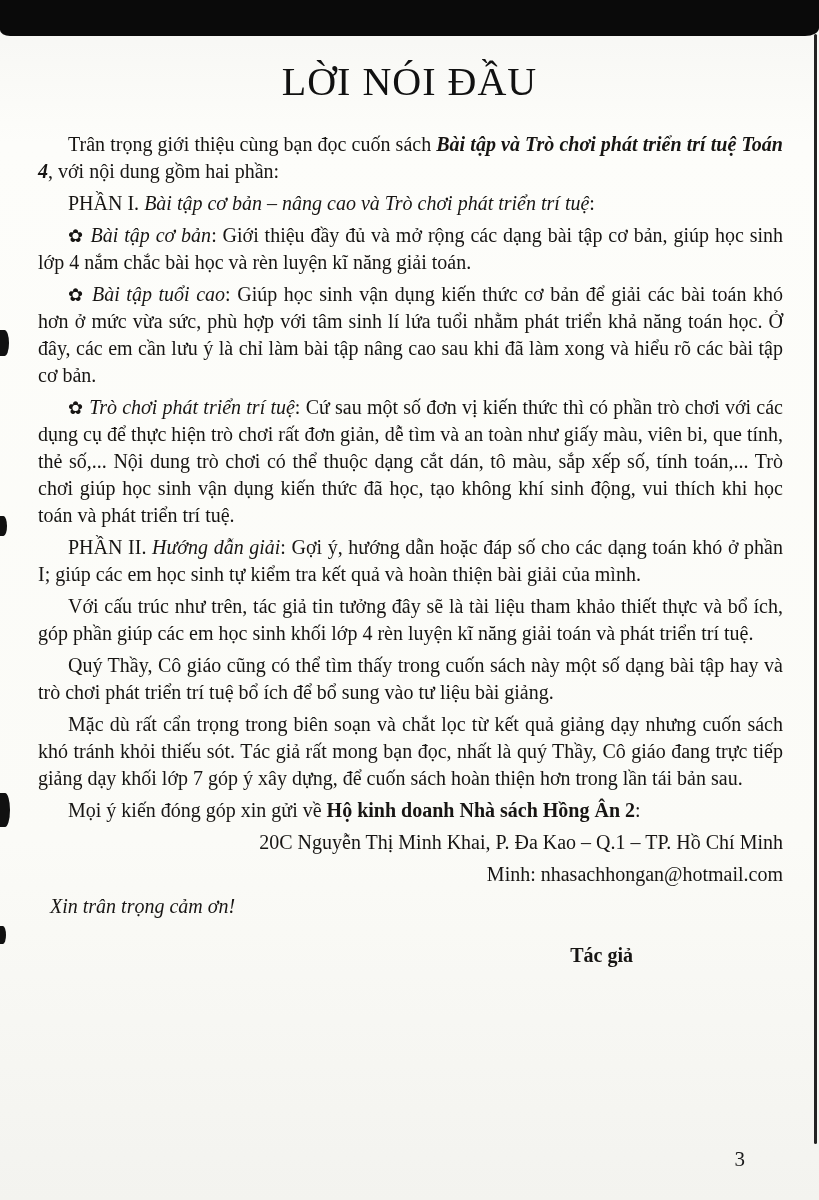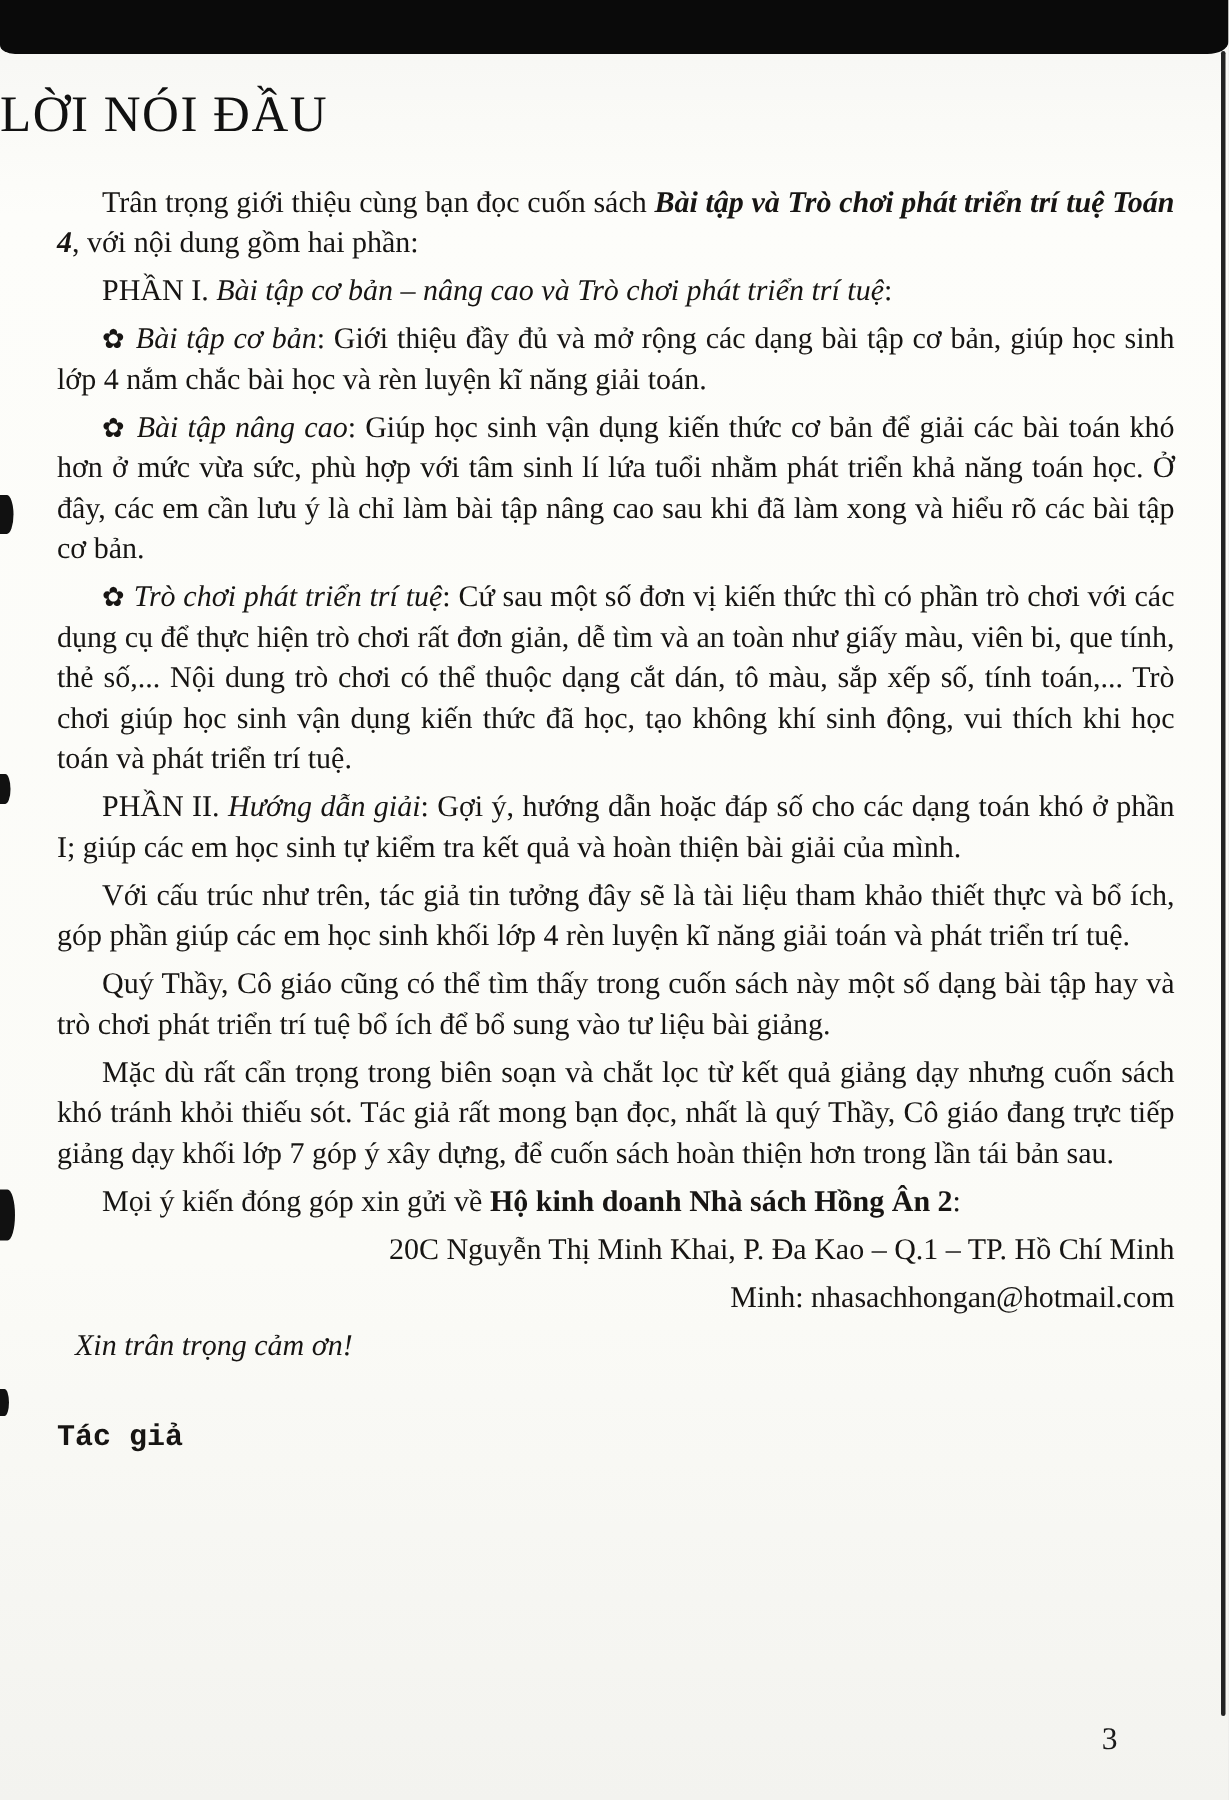--- a/index.html
+++ b/index.html
@@ -33,21 +33,22 @@
     background: #111;
     border-radius: 0 60% 60% 0;
   }
   .blob-1 { top: 330px; width: 9px;  height: 26px; }
   .blob-2 { top: 516px; width: 7px;  height: 20px; }
   .blob-3 { top: 793px; width: 10px; height: 34px; }
   .blob-4 { top: 926px; width: 6px;  height: 18px; }
 
   .title {
     margin: 58px 0 26px 0;
-    font-size: 34px;
+    text-align: center;
+    font-size: 40px;
     font-weight: normal;
     letter-spacing: 1px;
     color: #111;
   }
   .content {
     padding: 0 36px 0 38px;
   }
   .para {
     margin: 0 0 5px 0;
     font-size: 20px;
@@ -61,24 +62,24 @@
     text-align: right;
   }
   .para.thanks {
     text-indent: 12px;
     text-align: left;
     font-style: italic;
     margin-top: 4px;
   }
   .para.signature {
     text-indent: 0;
+    text-align: right;
     padding-right: 150px;
     font-weight: bold;
-    margin-top: 34px;
-    font-family: Liberation Mono, monospace;
+    margin-top: 22px;
   }
   .r-b  { font-weight: bold; }
   .r-i  { font-style: italic; }
   .r-bi { font-weight: bold; font-style: italic; }
   .r-f  { font-family: "DejaVu Sans", sans-serif; font-size: 18px; }
   .pagenum {
     position: absolute;
     right: 74px; bottom: 28px;
     font-size: 21px;
     color: #1a1a1a;
@@ -95,21 +96,21 @@
   <div class="scan-blob blob-2"></div>
   <div class="scan-blob blob-3"></div>
   <div class="scan-blob blob-4"></div>
 
   <h1 class="title">LỜI NÓI ĐẦU</h1>
 
   <div class="content" id="paragraphs">
       <p class="para"><span>Trân trọng giới thiệu cùng bạn đọc cuốn sách </span><span class="r-bi">Bài tập và Trò chơi phát triển trí tuệ Toán 4</span><span>, với nội dung gồm hai phần:</span></p>
       <p class="para"><span>PHẦN I. </span><span class="r-i">Bài tập cơ bản – nâng cao và Trò chơi phát triển trí tuệ</span><span>:</span></p>
       <p class="para"><span class="r-f">✿ </span><span class="r-i">Bài tập cơ bản</span><span>: Giới thiệu đầy đủ và mở rộng các dạng bài tập cơ bản, giúp học sinh lớp 4 nắm chắc bài học và rèn luyện kĩ năng giải toán.</span></p>
-      <p class="para"><span class="r-f">✿ </span><span class="r-i">Bài tập nâng cao</span><span>: Giúp học sinh vận dụng kiến thức cơ bản để giải các bài toán khó hơn ở mức vừa sức, phù hợp với tâm sinh lí lứa tuổi nhằm phát triển khả năng toán học. Ở đây, các em cần lưu ý là chỉ làm bài tập nâng cao sau khi đã làm xong và hiểu rõ các bài tập cơ bản.</span></p>
+      <p class="para"><span class="r-f">✿ </span><span class="r-i">Bài tập tuổi cao</span><span>: Giúp học sinh vận dụng kiến thức cơ bản để giải các bài toán khó hơn ở mức vừa sức, phù hợp với tâm sinh lí lứa tuổi nhằm phát triển khả năng toán học. Ở đây, các em cần lưu ý là chỉ làm bài tập nâng cao sau khi đã làm xong và hiểu rõ các bài tập cơ bản.</span></p>
       <p class="para"><span class="r-f">✿ </span><span class="r-i">Trò chơi phát triển trí tuệ</span><span>: Cứ sau một số đơn vị kiến thức thì có phần trò chơi với các dụng cụ để thực hiện trò chơi rất đơn giản, dễ tìm và an toàn như giấy màu, viên bi, que tính, thẻ số,... Nội dung trò chơi có thể thuộc dạng cắt dán, tô màu, sắp xếp số, tính toán,... Trò chơi giúp học sinh vận dụng kiến thức đã học, tạo không khí sinh động, vui thích khi học toán và phát triển trí tuệ.</span></p>
       <p class="para"><span>PHẦN II. </span><span class="r-i">Hướng dẫn giải</span><span>: Gợi ý, hướng dẫn hoặc đáp số cho các dạng toán khó ở phần I; giúp các em học sinh tự kiểm tra kết quả và hoàn thiện bài giải của mình.</span></p>
       <p class="para"><span>Với cấu trúc như trên, tác giả tin tưởng đây sẽ là tài liệu tham khảo thiết thực và bổ ích, góp phần giúp các em học sinh khối lớp 4 rèn luyện kĩ năng giải toán và phát triển trí tuệ.</span></p>
       <p class="para"><span>Quý Thầy, Cô giáo cũng có thể tìm thấy trong cuốn sách này một số dạng bài tập hay và trò chơi phát triển trí tuệ bổ ích để bổ sung vào tư liệu bài giảng.</span></p>
       <p class="para"><span>Mặc dù rất cẩn trọng trong biên soạn và chắt lọc từ kết quả giảng dạy nhưng cuốn sách khó tránh khỏi thiếu sót. Tác giả rất mong bạn đọc, nhất là quý Thầy, Cô giáo đang trực tiếp giảng dạy khối lớp 7 góp ý xây dựng, để cuốn sách hoàn thiện hơn trong lần tái bản sau.</span></p>
       <p class="para"><span>Mọi ý kiến đóng góp xin gửi về </span><span class="r-b">Hộ kinh doanh Nhà sách Hồng Ân 2</span><span>:</span></p>
       <p class="para address"><span>20C Nguyễn Thị Minh Khai, P. Đa Kao – Q.1 – TP. Hồ Chí Minh</span></p>
       <p class="para address"><span>Minh: nhasachhongan@hotmail.com</span></p>
       <p class="para thanks"><span>Xin trân trọng cảm ơn!</span></p>
       <p class="para signature"><span class="r-b">Tác giả</span></p>

